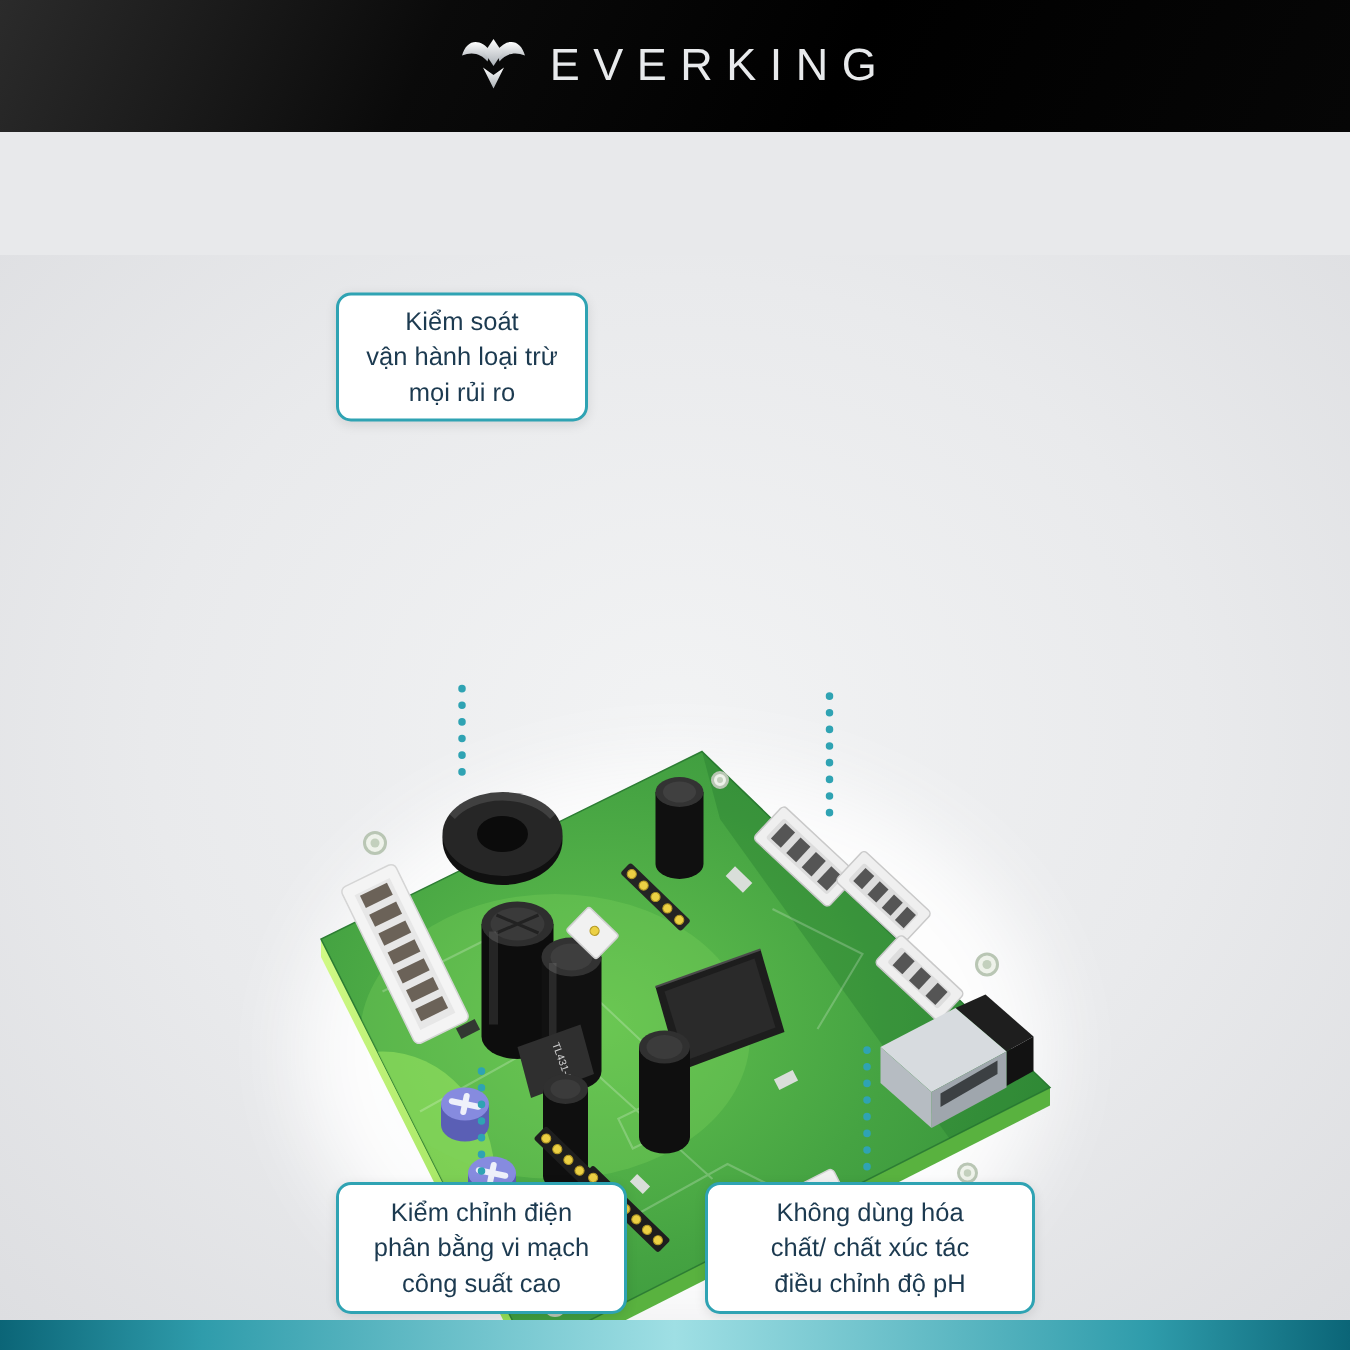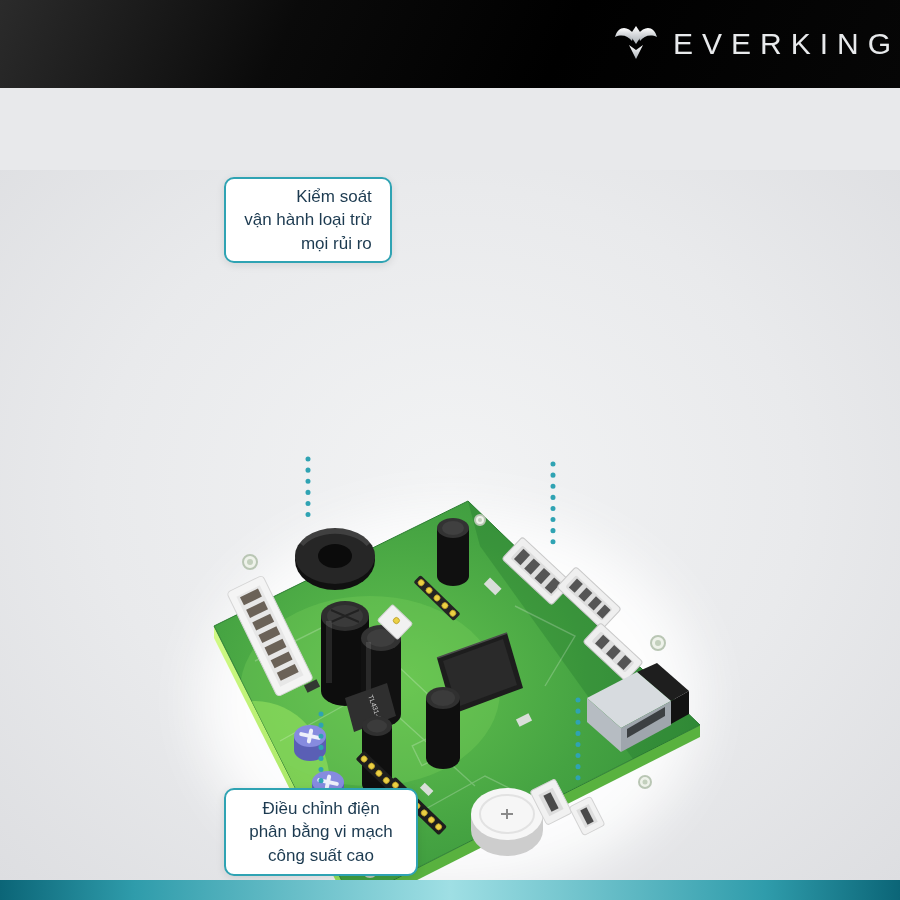--- a/index.html
+++ b/index.html
@@ -6,21 +6,21 @@
   html,body { background:#cfd0d3; }
   .page {
     position:relative; width:900px; height:900px; overflow:hidden;
     font-family:"Liberation Sans", sans-serif;
     background:#e8e9eb;
   }
   
   .header {
     position:absolute; top:0; left:0; width:900px; height:88px;
     background:linear-gradient(115deg,#2b2b2b 0%,#0a0a0a 32%,#000 62%,#060606 100%);
-    display:flex; align-items:center; justify-content:flex-end; gap:14px;
+    display:flex; align-items:center; justify-content:center; gap:14px;
   }
   .brand {
     color:#e8eaec; font-size:30px; letter-spacing:9px; font-weight:400;
   }
   
   .banner {
     position:absolute; top:88px; left:0; width:900px; height:82px;
     background:linear-gradient(90deg,#0b6577 0%,#2f9cab 12%,#8fd8de 45%,#9fdfe4 55%,#2f9cab 88%,#0b6577 100%);
     display:flex; flex-direction:column; align-items:center; justify-content:center;
   }
@@ -321,22 +321,25 @@
 
     <svg class="lines" viewBox="0 0 900 900">
       <g stroke="#2fa3b3" stroke-width="5" stroke-linecap="round" stroke-dasharray="0.1 11" fill="none">
         <line x1="308" y1="289" x2="308" y2="350"></line>
         <line x1="553" y1="294" x2="553" y2="382"></line>
         <line x1="321" y1="544" x2="321" y2="612"></line>
         <line x1="578" y1="530" x2="578" y2="612"></line>
       </g>
     </svg>
 
-    <div class="callout" id="callout-0" style="top:7px;text-align:right;">Kiểm soát
+    <div class="callout" id="callout-0" style="top:25px;">Kiểm soát
 vận hành loại trừ
 mọi rủi ro</div>
-    <div class="callout" id="callout-2" style="top:618px;">Điều chỉnh điện
+    <div class="callout" id="callout-2" style="top:618px;">Kiểm chỉnh điện
 phân bằng vi mạch
 công suất cao</div>
+    <div class="callout" id="callout-3" style="top:618px;">Không dùng hóa
+chất/ chất xúc tác
+điều chỉnh độ pH</div>
   </main>
 
   <footer class="bottom-strip"></footer>
 </div>
 
 </body></html>

